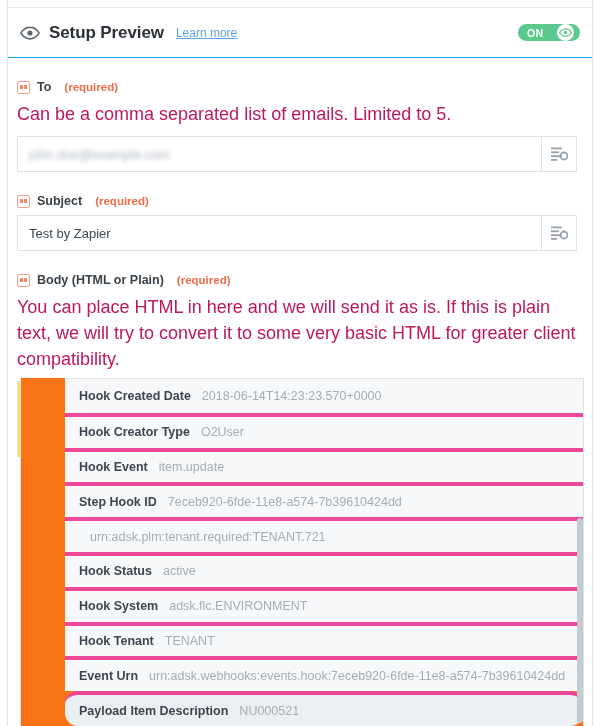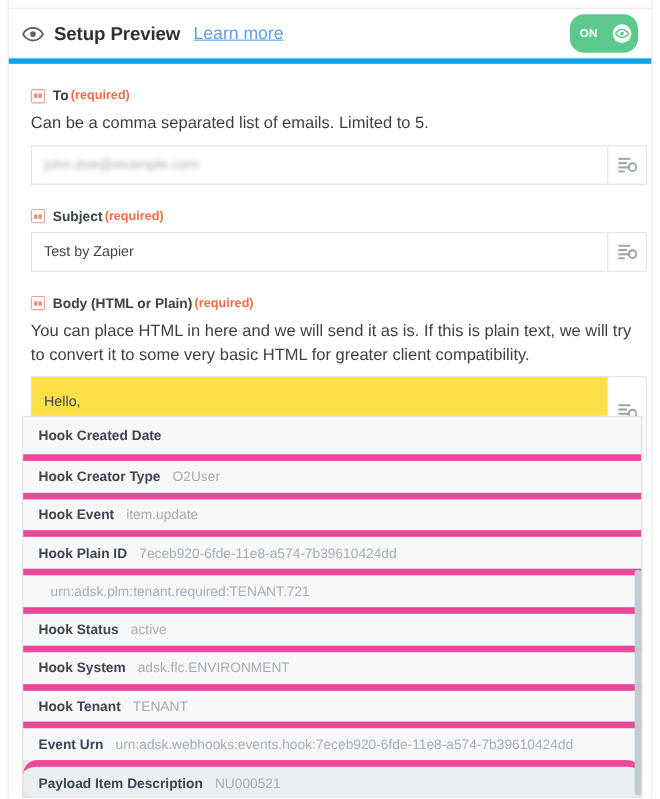--- a/index.html
+++ b/index.html
@@ -40,49 +40,49 @@
   }
 
   
   .header {
     position: absolute;
     left: 8px; top: 7px;
     width: 584px;
     height: 51px;
     box-sizing: border-box;
     border-top: 1px solid #e6e9ec;
-    border-bottom: 5px solid #0ea5e9;
+    border-bottom: 1px solid #0ea5e9;
     background: #fff;
     display: flex;
     align-items: center;
     padding: 0 12px 0 12px;
   }
   .eye-icon {
     width: 20px; height: 14px;
     margin-right: 9px;
     flex: none;
     display: block;
   }
   .header-title {
     font-size: 17px;
     font-weight: bold;
     color: #2c3138;
     letter-spacing: -0.1px;
   }
   .header-link {
     margin-left: 12px;
-    font-size: 16px;
+    font-size: 12px;
     color: #5f9fe8;
     text-decoration: underline;
     cursor: pointer;
   }
   .toggle {
     margin-left: auto;
     width: 62px;
-    height: 35px;
+    height: 17px;
     border-radius: 13px;
     background: #5bc98d;
     display: flex;
     align-items: center;
     justify-content: space-between;
     padding: 0 6px 0 9px;
     box-sizing: border-box;
     cursor: pointer;
   }
   .toggle-label {
@@ -97,21 +97,21 @@
     background: #fff;
     display: flex;
     align-items: center;
     justify-content: center;
   }
   .toggle-knob svg { display:block; }
 
   
   .form {
     position: absolute;
-    left: 16px;
+    left: 5px;
     top: 58px;
     width: 584px;
     padding: 22px 12px 0 12px;
     box-sizing: border-box;
   }
 
   .field-label {
     display: flex;
     align-items: center;
     margin-bottom: 7px;
@@ -137,25 +137,25 @@
   }
   .field-name {
     font-size: 12.5px;
     font-weight: bold;
     color: #394149;
   }
   .field-required {
     font-size: 11.5px;
     font-weight: bold;
     color: #f16c4a;
-    margin-left: 2px;
+    margin-left: 13px;
   }
   .field-help {
-    font-size: 15px;
-    color: #404040;
+    font-size: 18px;
+    color: #be185d;
     line-height: 1.45;
     margin-bottom: 9px;
   }
 
   .input-row {
     display: flex;
     align-items: stretch;
     margin-bottom: 22px;
   }
   .text-input {
@@ -272,27 +272,28 @@
   
   .dropdown {
     position: absolute;
     left: 20px;
     top: 378px;
     width: 564px;
     height: 348px;
     box-sizing: border-box;
     border-left: 1px solid #dfe3e7;
     border-right: 1px solid #dfe3e7;
-    background: #e5e5e5;
+    background: #f97316;
     overflow: hidden;
+    padding-left: 44px;
   }
   .dd-row {
     height: 34.8px;
     box-sizing: border-box;
-    border-top: 6px solid #ec4899;
+    border-top: 4px solid #ec4899;
     display: flex;
     align-items: center;
     padding: 0 0 0 14px;
     cursor: pointer;
     background: #f7f8f9;
   }
   .dd-row:first-child { border-top: 1px solid #e1e5e9; }
   .dd-row.hovered { background: #eceff1; border-radius: 13px; }
   .dd-key {
     font-size: 12.5px;
@@ -430,31 +431,32 @@
         </svg>
       </div>
     </div>
 
   </div>
 
   <div class="dropdown">
     <div id="dd-rows">
         <div class="dd-row">
           <span class="dd-key">Hook Created Date</span>
+          <span class="dd-val">2018-06-14T14:23:23.570+0000</span>
         </div>
         <div class="dd-row">
           <span class="dd-key">Hook Creator Type</span>
           <span class="dd-val">O2User</span>
         </div>
         <div class="dd-row">
           <span class="dd-key">Hook Event</span>
           <span class="dd-val">item.update</span>
         </div>
         <div class="dd-row">
-          <span class="dd-key">Hook Plain ID</span>
+          <span class="dd-key">Step Hook ID</span>
           <span class="dd-val">7eceb920-6fde-11e8-a574-7b39610424dd</span>
         </div>
         <div class="dd-row">
           <span class="dd-val">urn:adsk.plm:tenant.required:TENANT.721</span>
         </div>
         <div class="dd-row">
           <span class="dd-key">Hook Status</span>
           <span class="dd-val">active</span>
         </div>
         <div class="dd-row">

